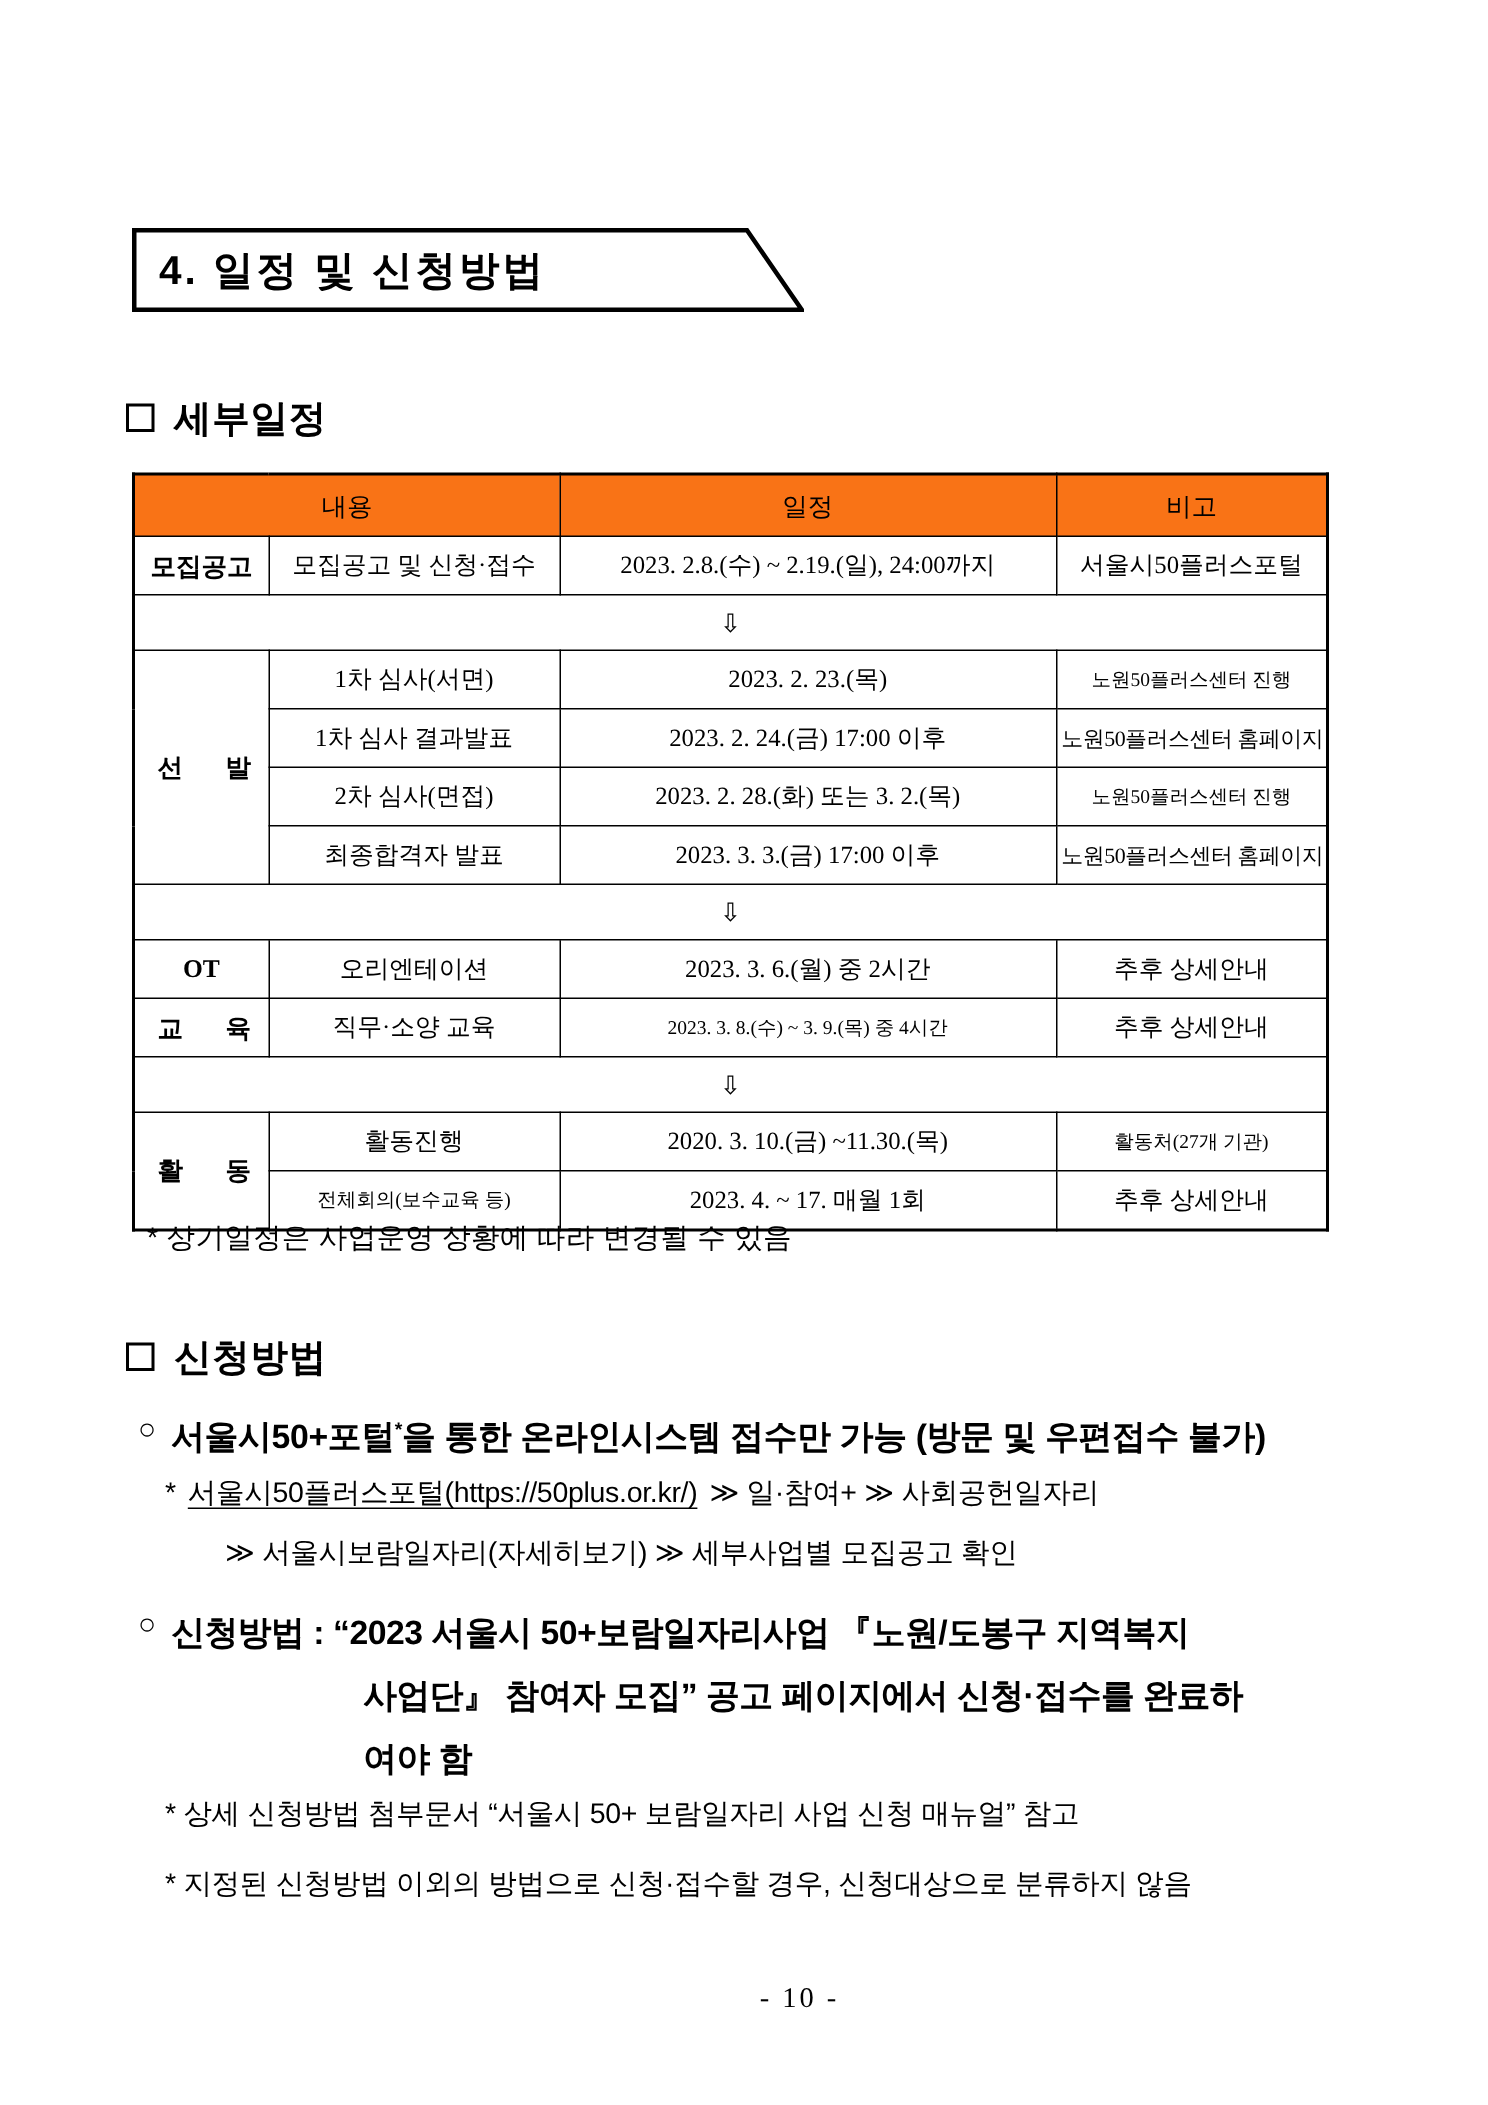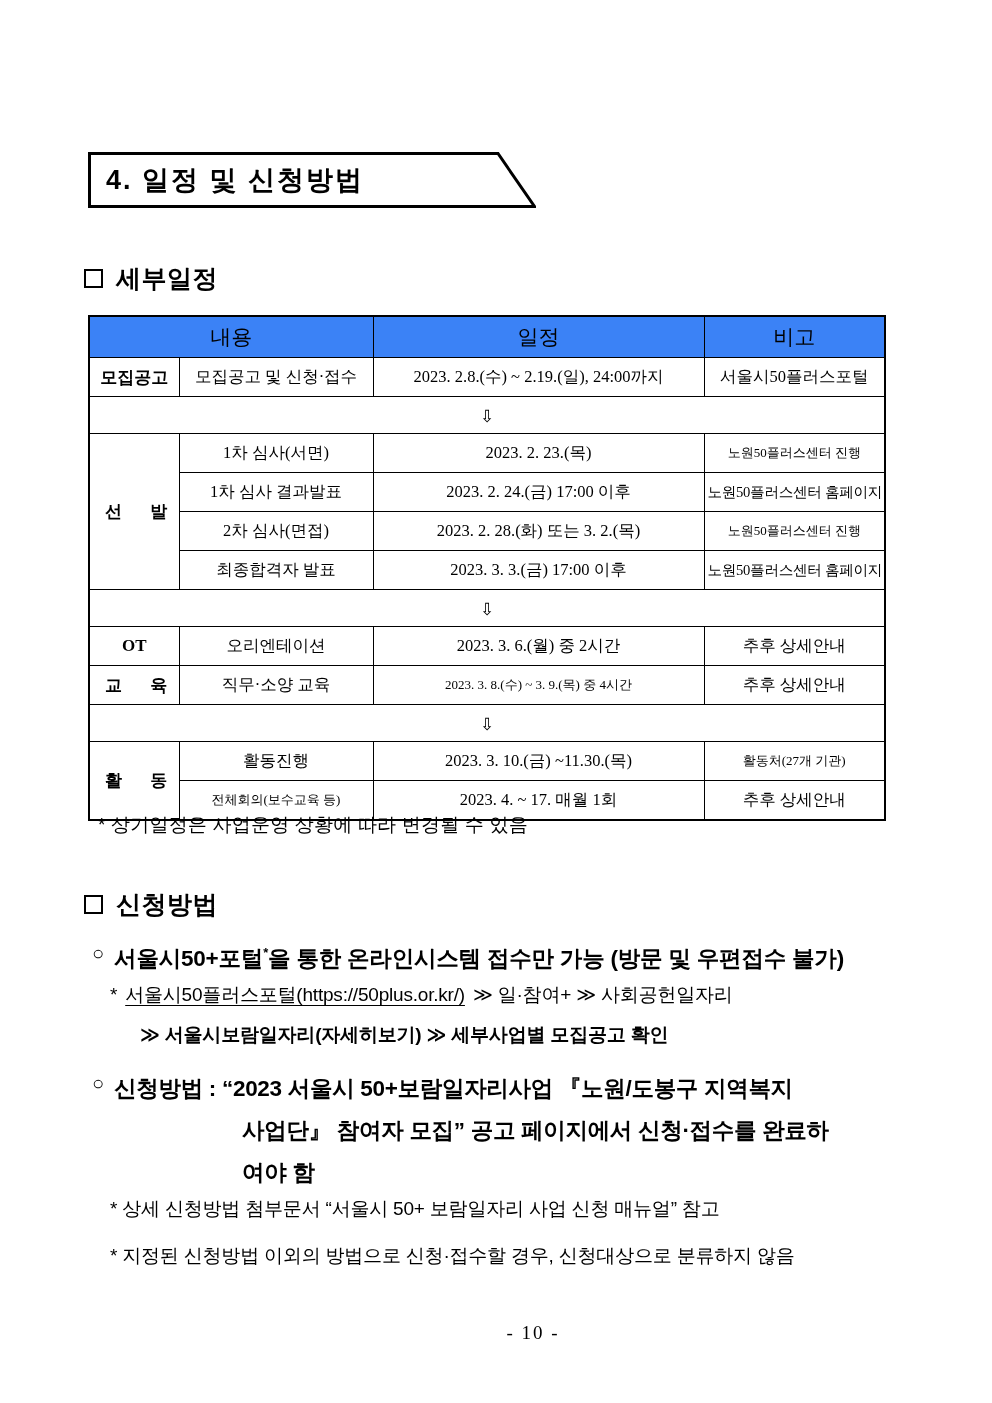--- a/index.html
+++ b/index.html
@@ -87,24 +87,24 @@
   .schedule-table td, .schedule-table th {
     border: 1px solid #000;
     text-align: center;
     vertical-align: middle;
     padding: 0 3px;
     height: 38px;
     white-space: nowrap;
     font-weight: normal;
   }
   .schedule-table thead th {
-    background: #3b82f6;
+    background: #f97316;
     font-weight: normal;
     height: 40px;
-    font-size: 21px;
+    font-size: 17px;
   }
   .schedule-table .cat {
     font-weight: bold;
     font-size: 17px;
   }
   .schedule-table .cat-sp {
     font-weight: bold;
     font-size: 17px;
     letter-spacing: 12px;
     text-indent: 12px;
@@ -297,21 +297,21 @@
 
       <tr class="arrow-row">
         <td colspan="4">
           <span class="arrow-glyph">⇩</span>
         </td>
       </tr>
 
       <tr>
         <td class="cat-sp" rowspan="2">활    동</td>
         <td>활동진행</td>
-        <td>2023. 3. 10.(금) ~11.30.(목)</td>
+        <td>2020. 3. 10.(금) ~11.30.(목)</td>
         <td class="tight">활동처(27개 기관)</td>
       </tr>
       <tr>
         <td class="tight">전체회의(보수교육 등)</td>
         <td>2023. 4. ~ 17. 매월 1회</td>
         <td>추후 상세안내</td>
       </tr>
     </tbody>
   </table>
 
@@ -327,21 +327,21 @@
     <span class="bullet-text-bold">
       <span>서울시50+포털</span><span class="sup-star">*</span><span>을 통한 온라인시스템 접수만 가능 (방문 및 우편접수 불가)</span>
     </span>
   </div>
 
   <div class="sub-note" style="left:110px; top:982px;">
     <span>*</span>
     <span class="u-link">서울시50플러스포털(https://50plus.or.kr/)</span>
     <span>≫ 일·참여+ ≫ 사회공헌일자리</span>
   </div>
-  <div class="sub-note" style="left:140px; top:1022px;font-weight:bold;">
+  <div class="sub-note" style="left:150px; top:1022px;">
     <span>≫ 서울시보람일자리(자세히보기) ≫ 세부사업별 모집공고 확인</span>
   </div>
 
   <div class="bullet-line" style="left:92px; top:1068px;">
     <span class="bullet-o">○</span>
     <span class="apply-para" style="position:relative; left:0; top:0;">
       <span class="ln">신청방법 : “2023 서울시 50+보람일자리사업 『노원/도봉구 지역복지</span>
       <span class="ln indent">사업단』 참여자 모집” 공고 페이지에서 신청·접수를 완료하</span>
       <span class="ln indent2">여야 함</span>
     </span>

